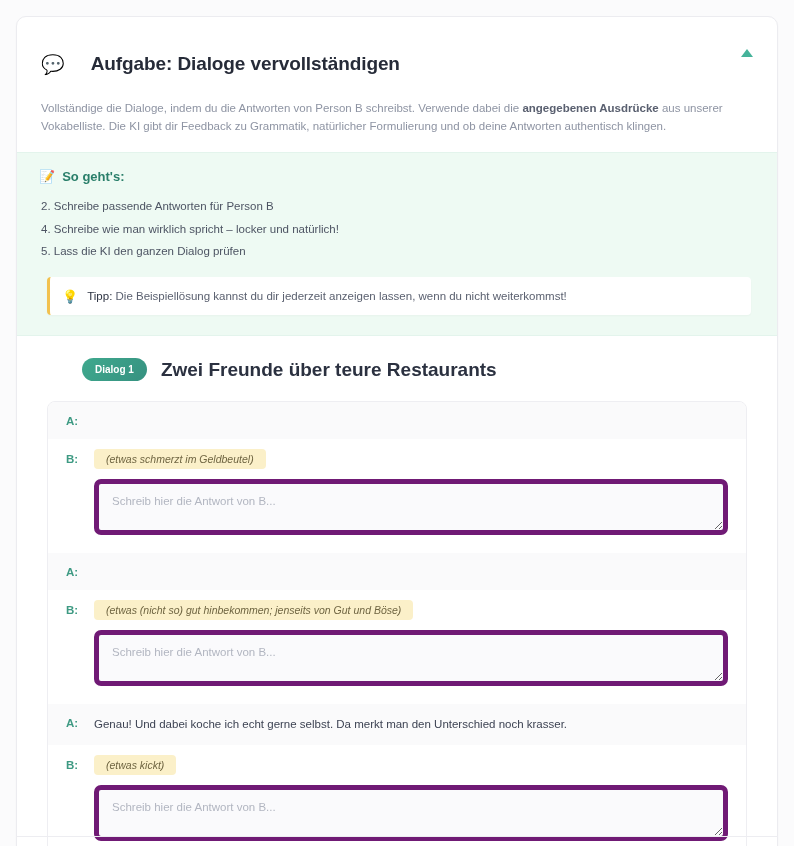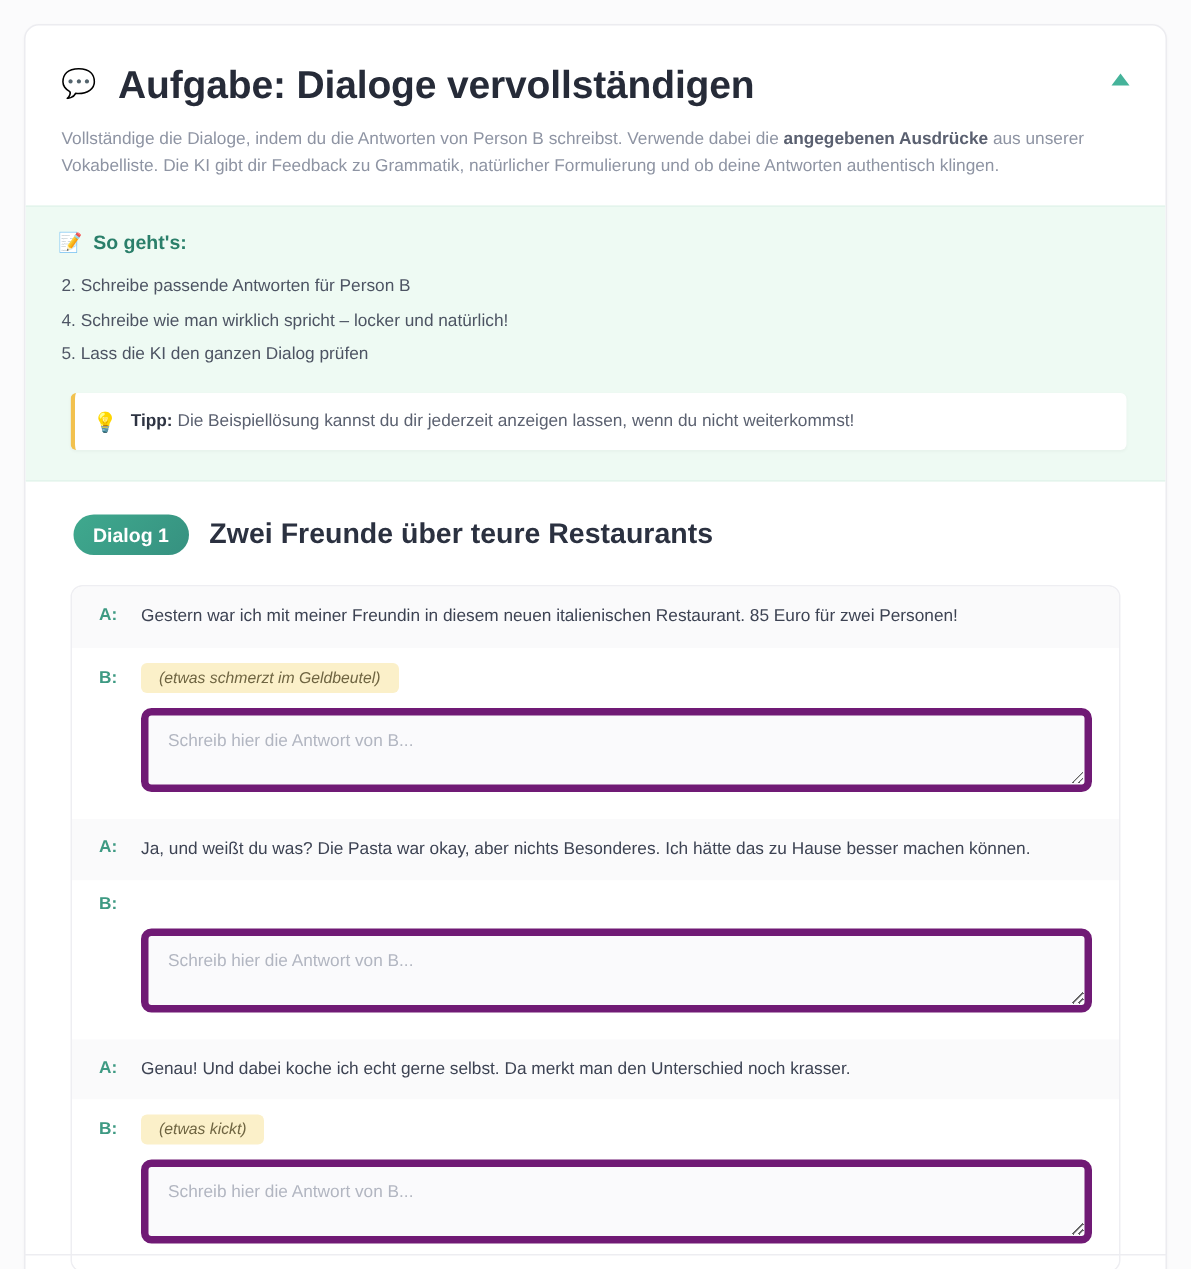--- a/index.html
+++ b/index.html
@@ -41,25 +41,25 @@
     display: flex;
     align-items: center;
     gap: 10px;
   }
   .title-emoji {
     font-size: 19px;
     line-height: 1;
     display: inline-block;
   }
   .card-title {
-    font-size: 26px;
+    font-size: 19px;
     font-weight: bold;
     color: #262b38;
     letter-spacing: -.1px;
-    margin: 4px;
+    margin: 16px;
   }
   .collapse-toggle {
     position: absolute;
     right: 20px;
     top: 26px;
     width: 20px;
     height: 20px;
     display: flex;
     align-items: center;
     justify-content: center;
@@ -124,38 +124,39 @@
     align-items: center;
     gap: 9px;
     box-shadow: 0 1px 2px rgba(20,24,40,.03);
   }
   .tip-emoji { font-size: 13px; line-height: 1; }
   .tip-text {
     font-size: 11.5px;
     color: #5b6170;
     line-height: 1.4;
   }
-  .tip-text b { color: #2d3342; font-weight: bold; }
+  .tip-text b { color: #2d3342; font-weight: normal; }
 
   
   .dialog-section { padding: 22px 20px 18px 20px; }
   .dialog-head {
     display: flex;
     align-items: center;
     gap: 14px;
     margin: 0 0 20px 12px;
   }
   .dialog-badge {
     background: linear-gradient(135deg, #3fa98e 0%, #369180 100%);
     color: #ffffff;
-    font-size: 13px;
+    font-size: 10px;
     font-weight: bold;
     padding: 6px 13px;
     border-radius: 14px;
     white-space: nowrap;
+    margin-left: 33px;
   }
   .dialog-topic {
     font-size: 19px;
     font-weight: bold;
     color: #2b3140;
   }
 
   .turns {
     background: #ffffff;
     border: 1px solid #eeeef2;
@@ -270,37 +271,36 @@
     <div class="dialog-section">
       <div class="dialog-head">
         <span class="dialog-badge">Dialog 1</span>
         <span class="dialog-topic">Zwei Freunde über teure Restaurants</span>
       </div>
 
       <div class="turns">
 
         <div class="turn-a">
           <span class="spk-a">A:</span>
-          <span class="turn-a-text">Gestern war ich mit meiner Freundin in diesem neuen italienischen Restaurant. 85 Euro für zwei Personen!</span>
         </div>
         <div class="turn-b">
           <div class="b-row">
             <span class="spk-b">B:</span>
             <span class="hint-chip">(etwas schmerzt im Geldbeutel)</span>
           </div>
           <textarea class="answer-area" placeholder="Schreib hier die Antwort von B..." style=""></textarea>
         </div>
 
         <div class="turn-a">
           <span class="spk-a">A:</span>
-          <span class="turn-a-text">Ja, und weißt du was? Die Pasta war okay, aber nichts Besonderes. Ich hätte das zu Hause besser machen können.</span>
         </div>
         <div class="turn-b">
           <div class="b-row">
             <span class="spk-b">B:</span>
+            <span class="hint-chip">(etwas (nicht so) gut hinbekommen; jenseits von Gut und Böse)</span>
           </div>
           <textarea class="answer-area" placeholder="Schreib hier die Antwort von B..." style=""></textarea>
         </div>
 
         <div class="turn-a">
           <span class="spk-a">A:</span>
           <span class="turn-a-text">Genau! Und dabei koche ich echt gerne selbst. Da merkt man den Unterschied noch krasser.</span>
         </div>
         <div class="turn-b">
           <div class="b-row">

